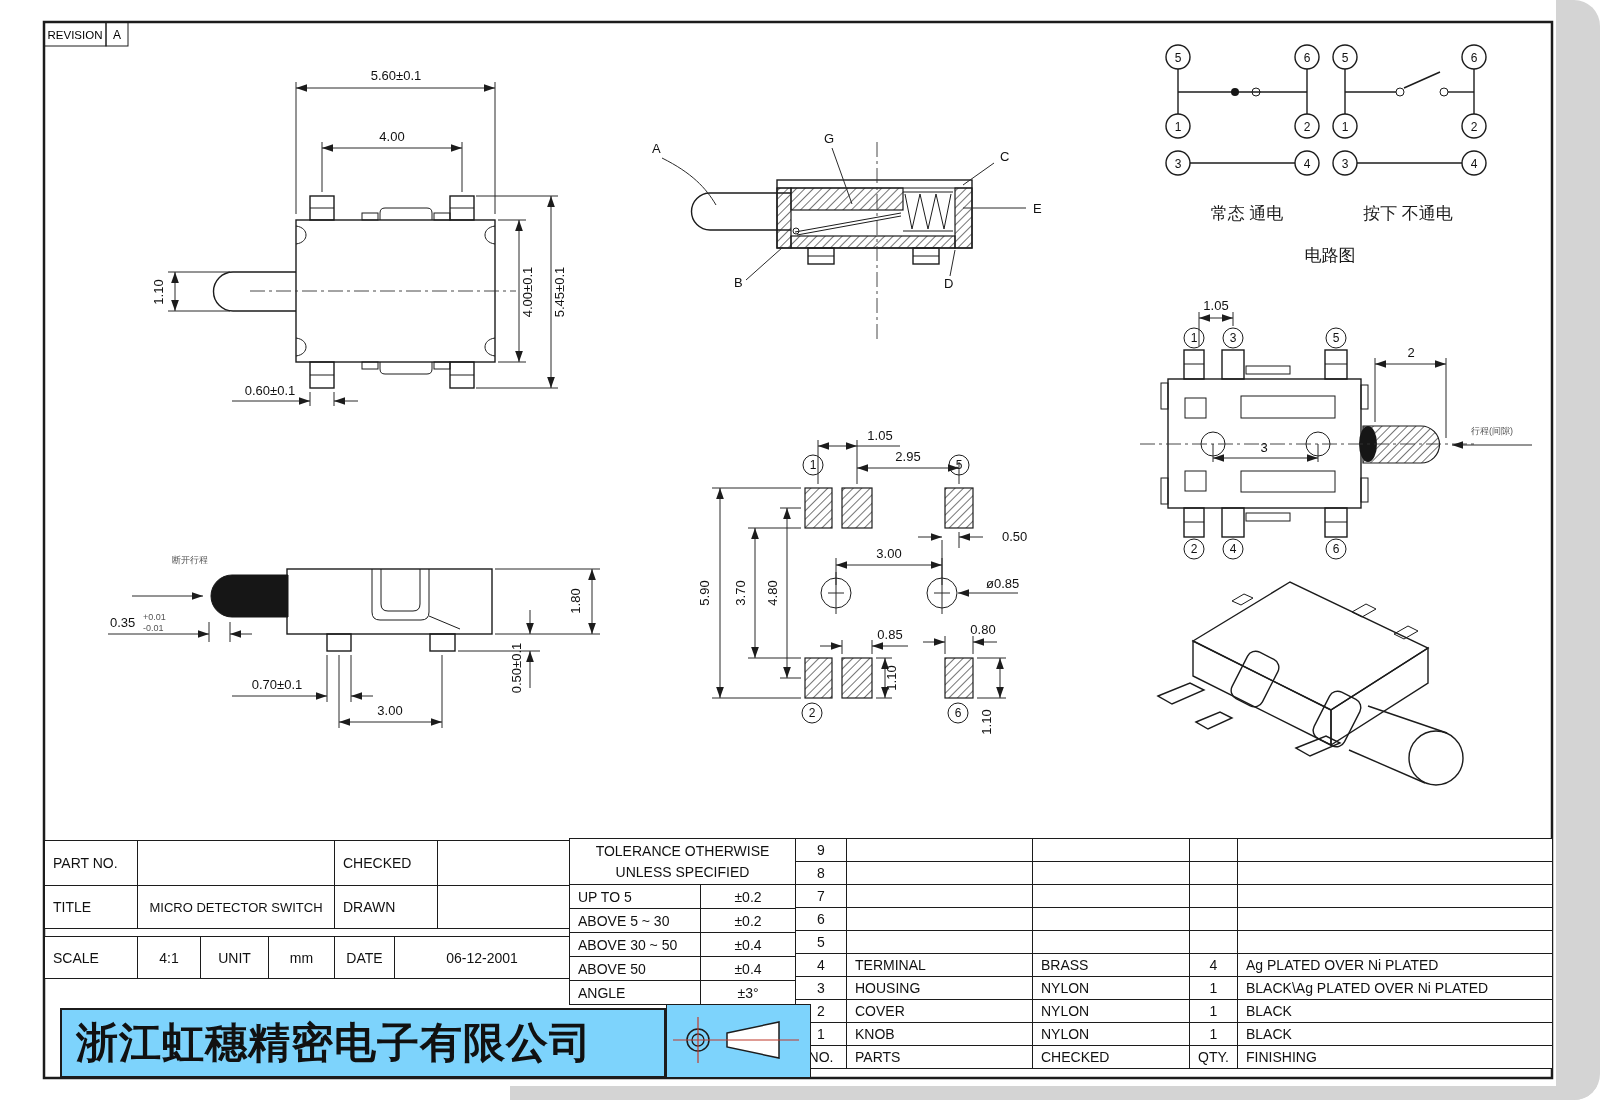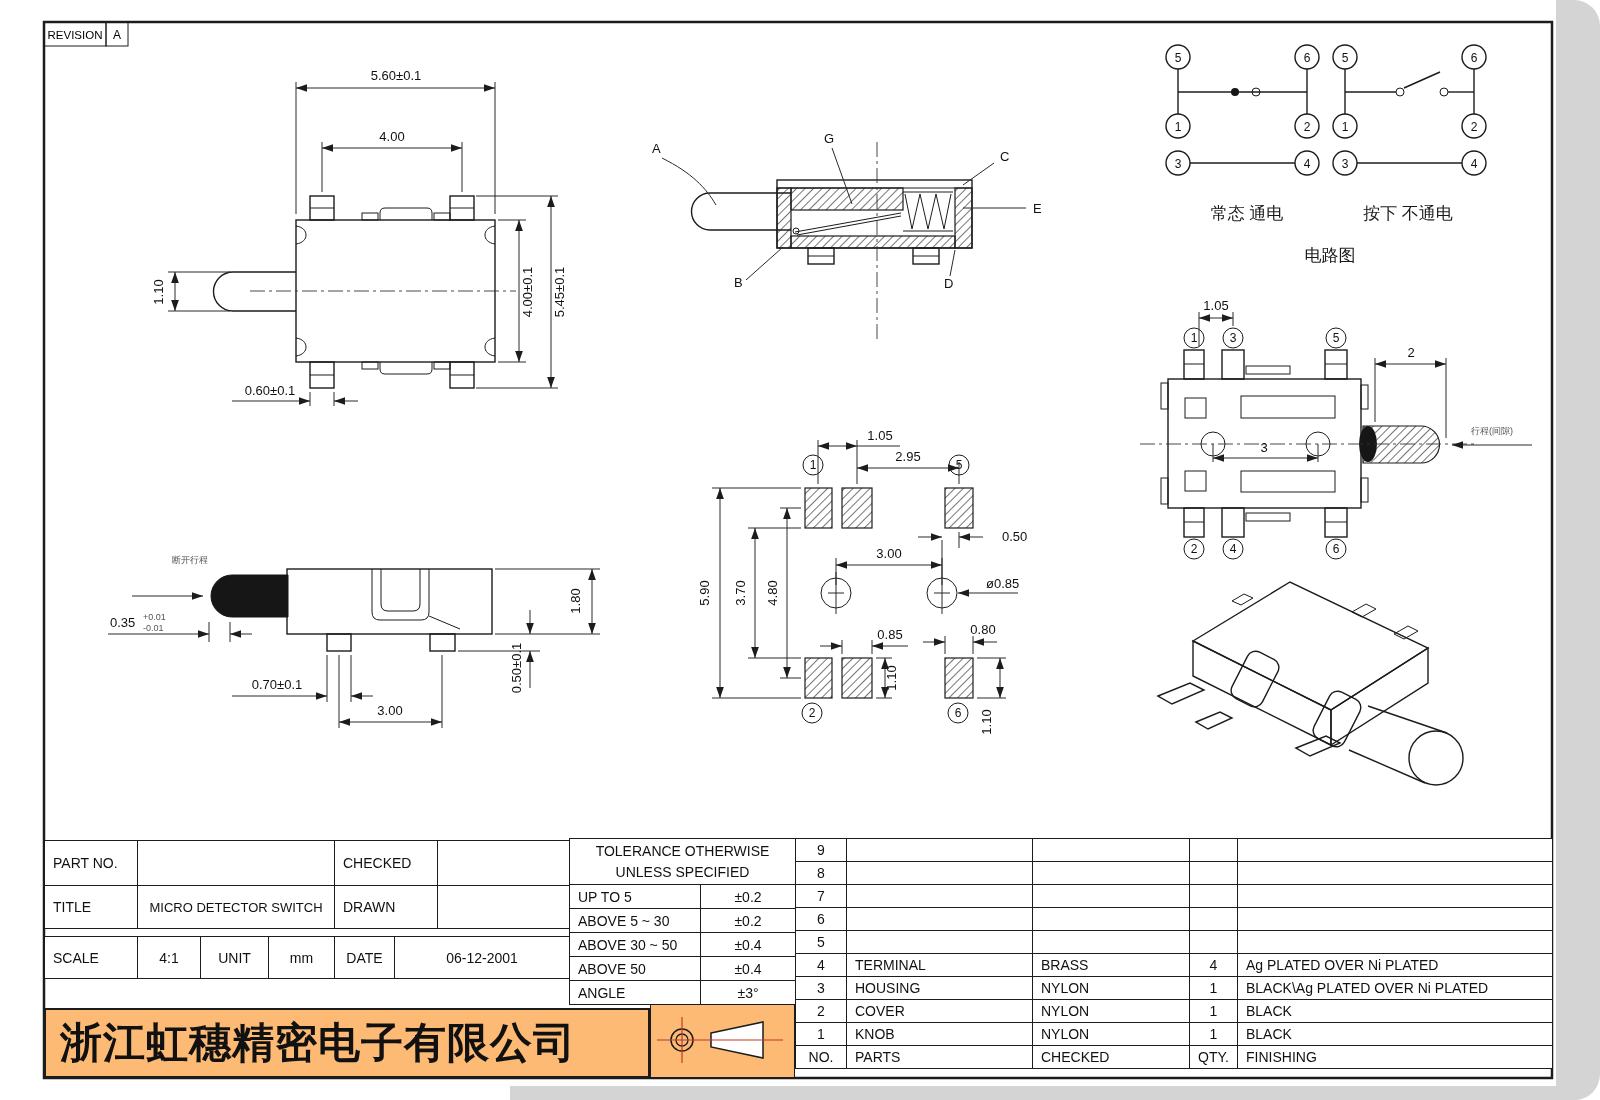--- a/index.html
+++ b/index.html
@@ -16,21 +16,21 @@
   .cl{fill:none;stroke:#333;stroke-width:0.9;stroke-dasharray:15 4 3 4;}
   .dt{font-size:13px;fill:#111;}
   .sm{font-size:9px;fill:#555;}
   .cn{font-size:12px;fill:#111;text-anchor:middle;}
   .cjk{font-size:17px;fill:#1a1a1a;text-anchor:middle;}
   .mid{text-anchor:middle;}
   table{position:absolute;border-collapse:collapse;table-layout:fixed;background:#fff;}
   td{border:1.6px solid #1c1c1c;font-size:14px;color:#111;padding:0 0 0 8px;overflow:hidden;white-space:nowrap;}
   td.ctr{text-align:center;padding:0;}
   .parts td{height:22px;}
-  .cellbox{position:absolute;background:#fdba74;border:2px solid #1c1c1c;box-sizing:border-box;}
+  .cellbox{position:absolute;background:#7dd3fc;border:2px solid #1c1c1c;box-sizing:border-box;margin-left:16px;}
   .company{font-size:42px;font-weight:bold;line-height:66px;padding-left:14px;letter-spacing:1px;}
 </style>
 </head>
 <body>
 
 <div class="sheet">
 
 <svg width="1600" height="1100" viewBox="0 0 1600 1100">
   <defs>
     <marker id="arr" viewBox="0 0 10 7" refX="10" refY="3.5" markerWidth="11" markerHeight="8" orient="auto-start-reverse">

